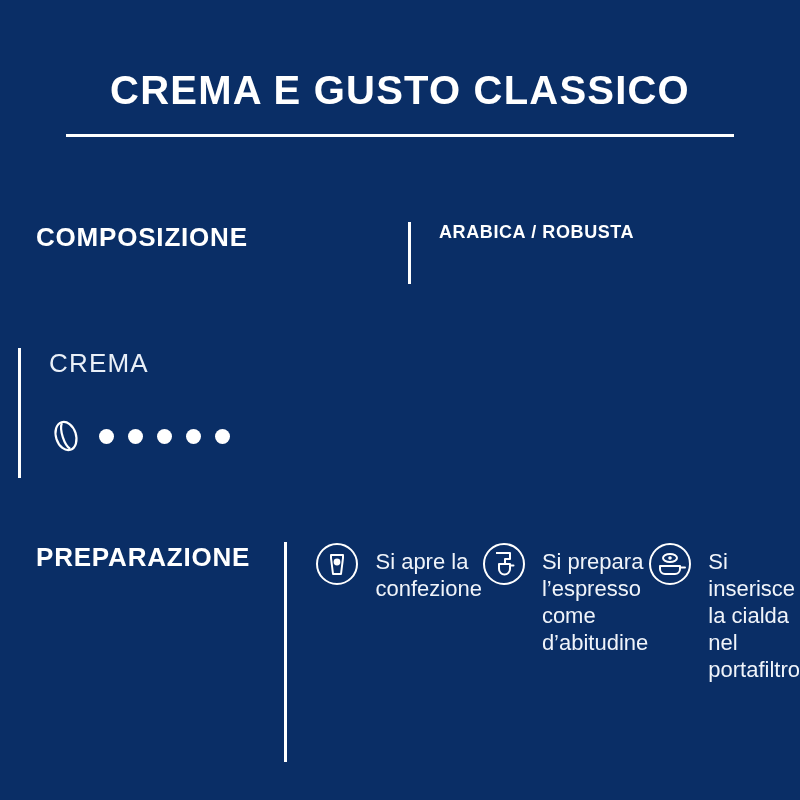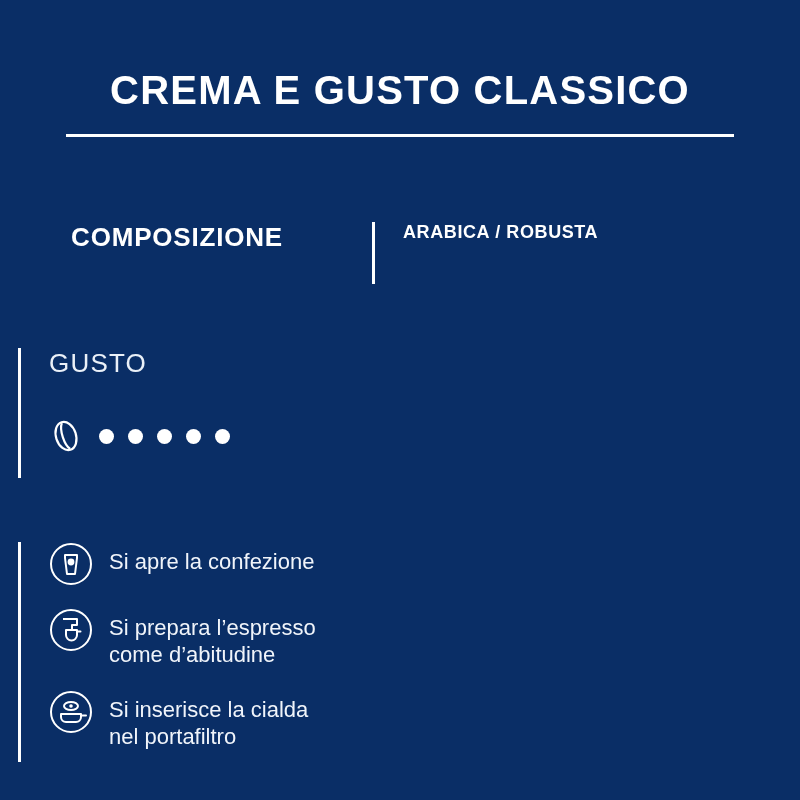--- a/index.html
+++ b/index.html
@@ -57,23 +57,24 @@
   
   .row {
     position: absolute;
     left: 0;
     width: 800px;
     display: flex;
     align-items: flex-start;
   }
   .label-col {
     width: 354px;
-    text-align: center;
+    text-align: left;
     padding-right: 0px;
     box-sizing: border-box;
+    margin-left: 36px;
   }
   .label {
     font-size: 26px;
     font-weight: bold;
     letter-spacing: 0.8px;
     color: #ffffff;
     white-space: nowrap;
   }
   .divider {
     width: 3px;
@@ -130,21 +131,21 @@
     width: 15px;
     height: 15px;
     border-radius: 50%;
     background: #ffffff;
     margin-right: 14px;
   }
 
   
   .steps {
     display: flex;
-    flex-direction: column;
+    flex-direction: row;
   }
   .step {
     display: flex;
     align-items: flex-start;
     margin-bottom: 22px;
   }
   .step-icon {
     width: 44px;
     height: 44px;
     flex: none;
@@ -175,41 +176,44 @@
     </div>
     <div class="divider"></div>
     <div class="value-col">
       <div class="value-strong">ARABICA / ROBUSTA</div>
     </div>
   </div>
 
   <div class="row" id="row-tostatura">
     <div class="divider"></div>
     <div class="value-col">
-      <div class="value-light">GUSTO</div>
+      <div class="value-light">CREMA</div>
 
       <div class="intensity">
         <span class="bean-icon">
           <svg viewBox="0 0 34 34" width="34" height="34" aria-hidden="true">
             <ellipse cx="17" cy="17" rx="10" ry="14.5" fill="none" stroke="#ffffff" stroke-width="2.2" transform="rotate(-18 17 17)"></ellipse>
             <path d="M17 3.5 C12.5 9, 12.5 25, 17 30.5" fill="none" stroke="#ffffff" stroke-width="2.2" transform="rotate(-18 17 17)"></path>
           </svg>
         </span>
         <span class="dots">
           <span class="dot"></span>
           <span class="dot"></span>
           <span class="dot"></span>
           <span class="dot"></span>
           <span class="dot"></span>
         </span>
       </div>
     </div>
   </div>
 
   <div class="row" id="row-preparazione">
+    <div class="label-col">
+      <span class="label">PREPARAZIONE</span>
+    </div>
     <div class="divider"></div>
     <div class="value-col">
       <div class="steps">
 
         <div class="step">
           <span class="step-icon">
             <svg viewBox="0 0 44 44" width="44" height="44" aria-hidden="true">
               <circle cx="22" cy="22" r="20" fill="none" stroke="#ffffff" stroke-width="2"></circle>
               <path d="M16 13 h12 v3 l-2 16 h-8 l-2 -16 z" fill="none" stroke="#ffffff" stroke-width="2" stroke-linejoin="round"></path>
               <circle cx="22" cy="20" r="3.4" fill="#ffffff"></circle>

